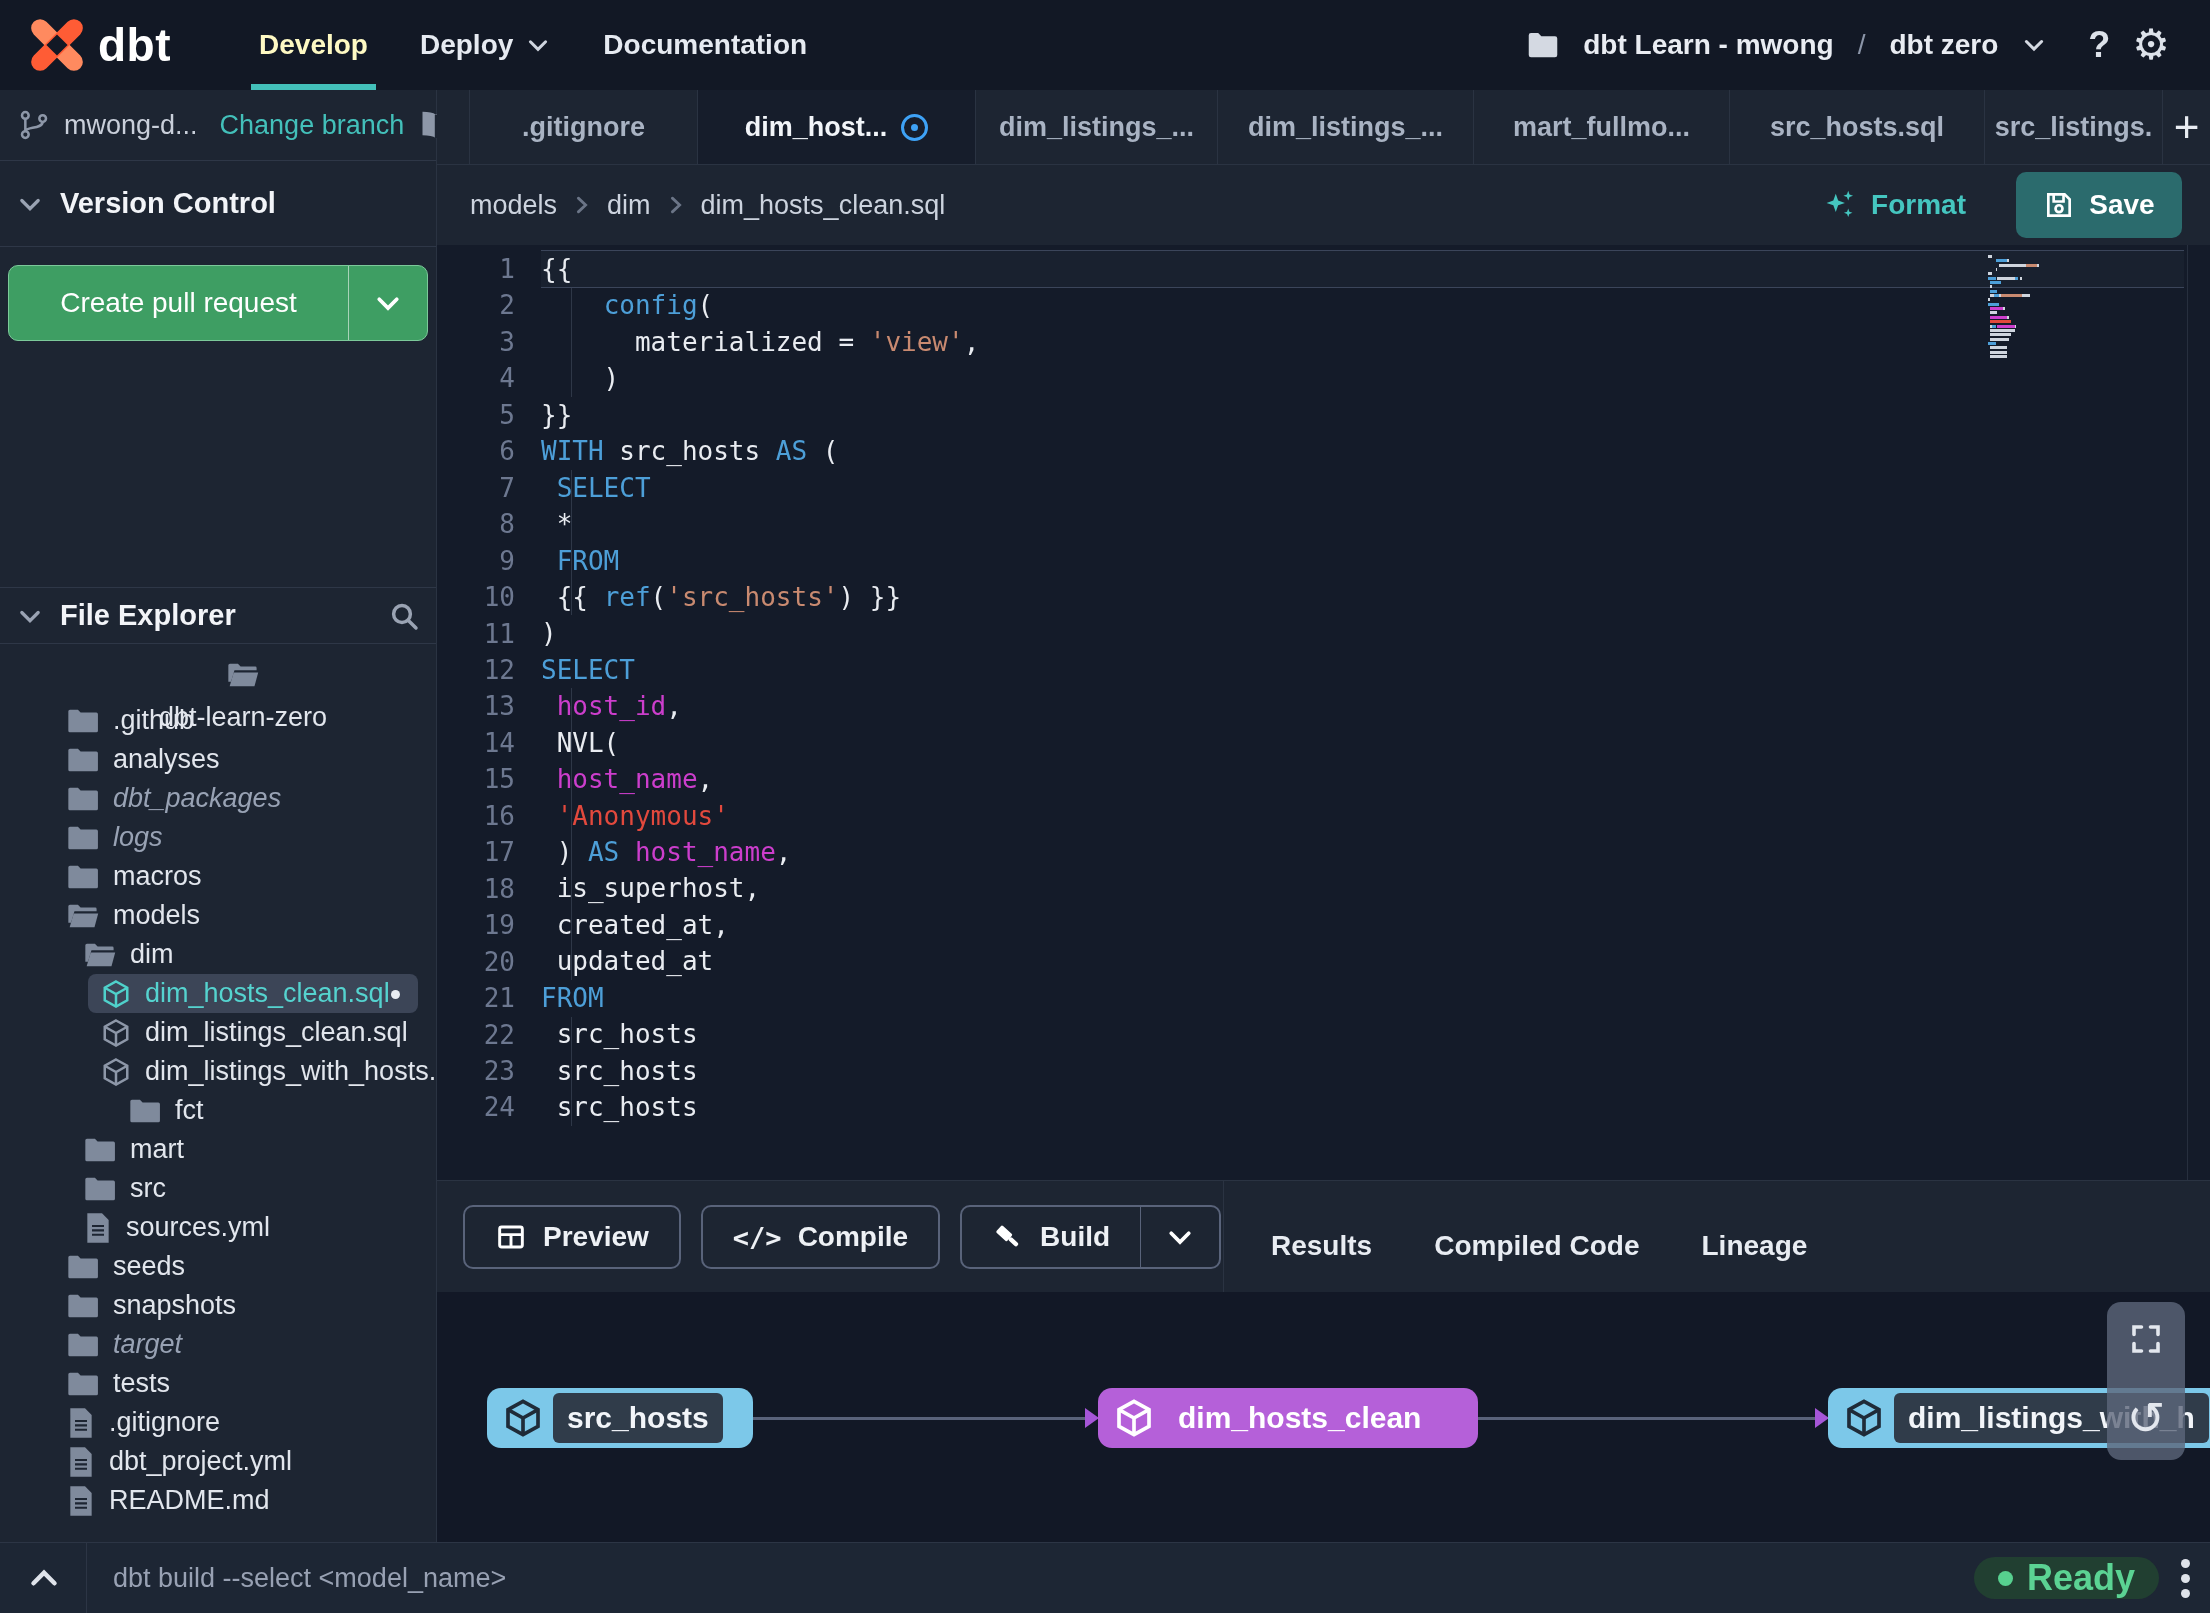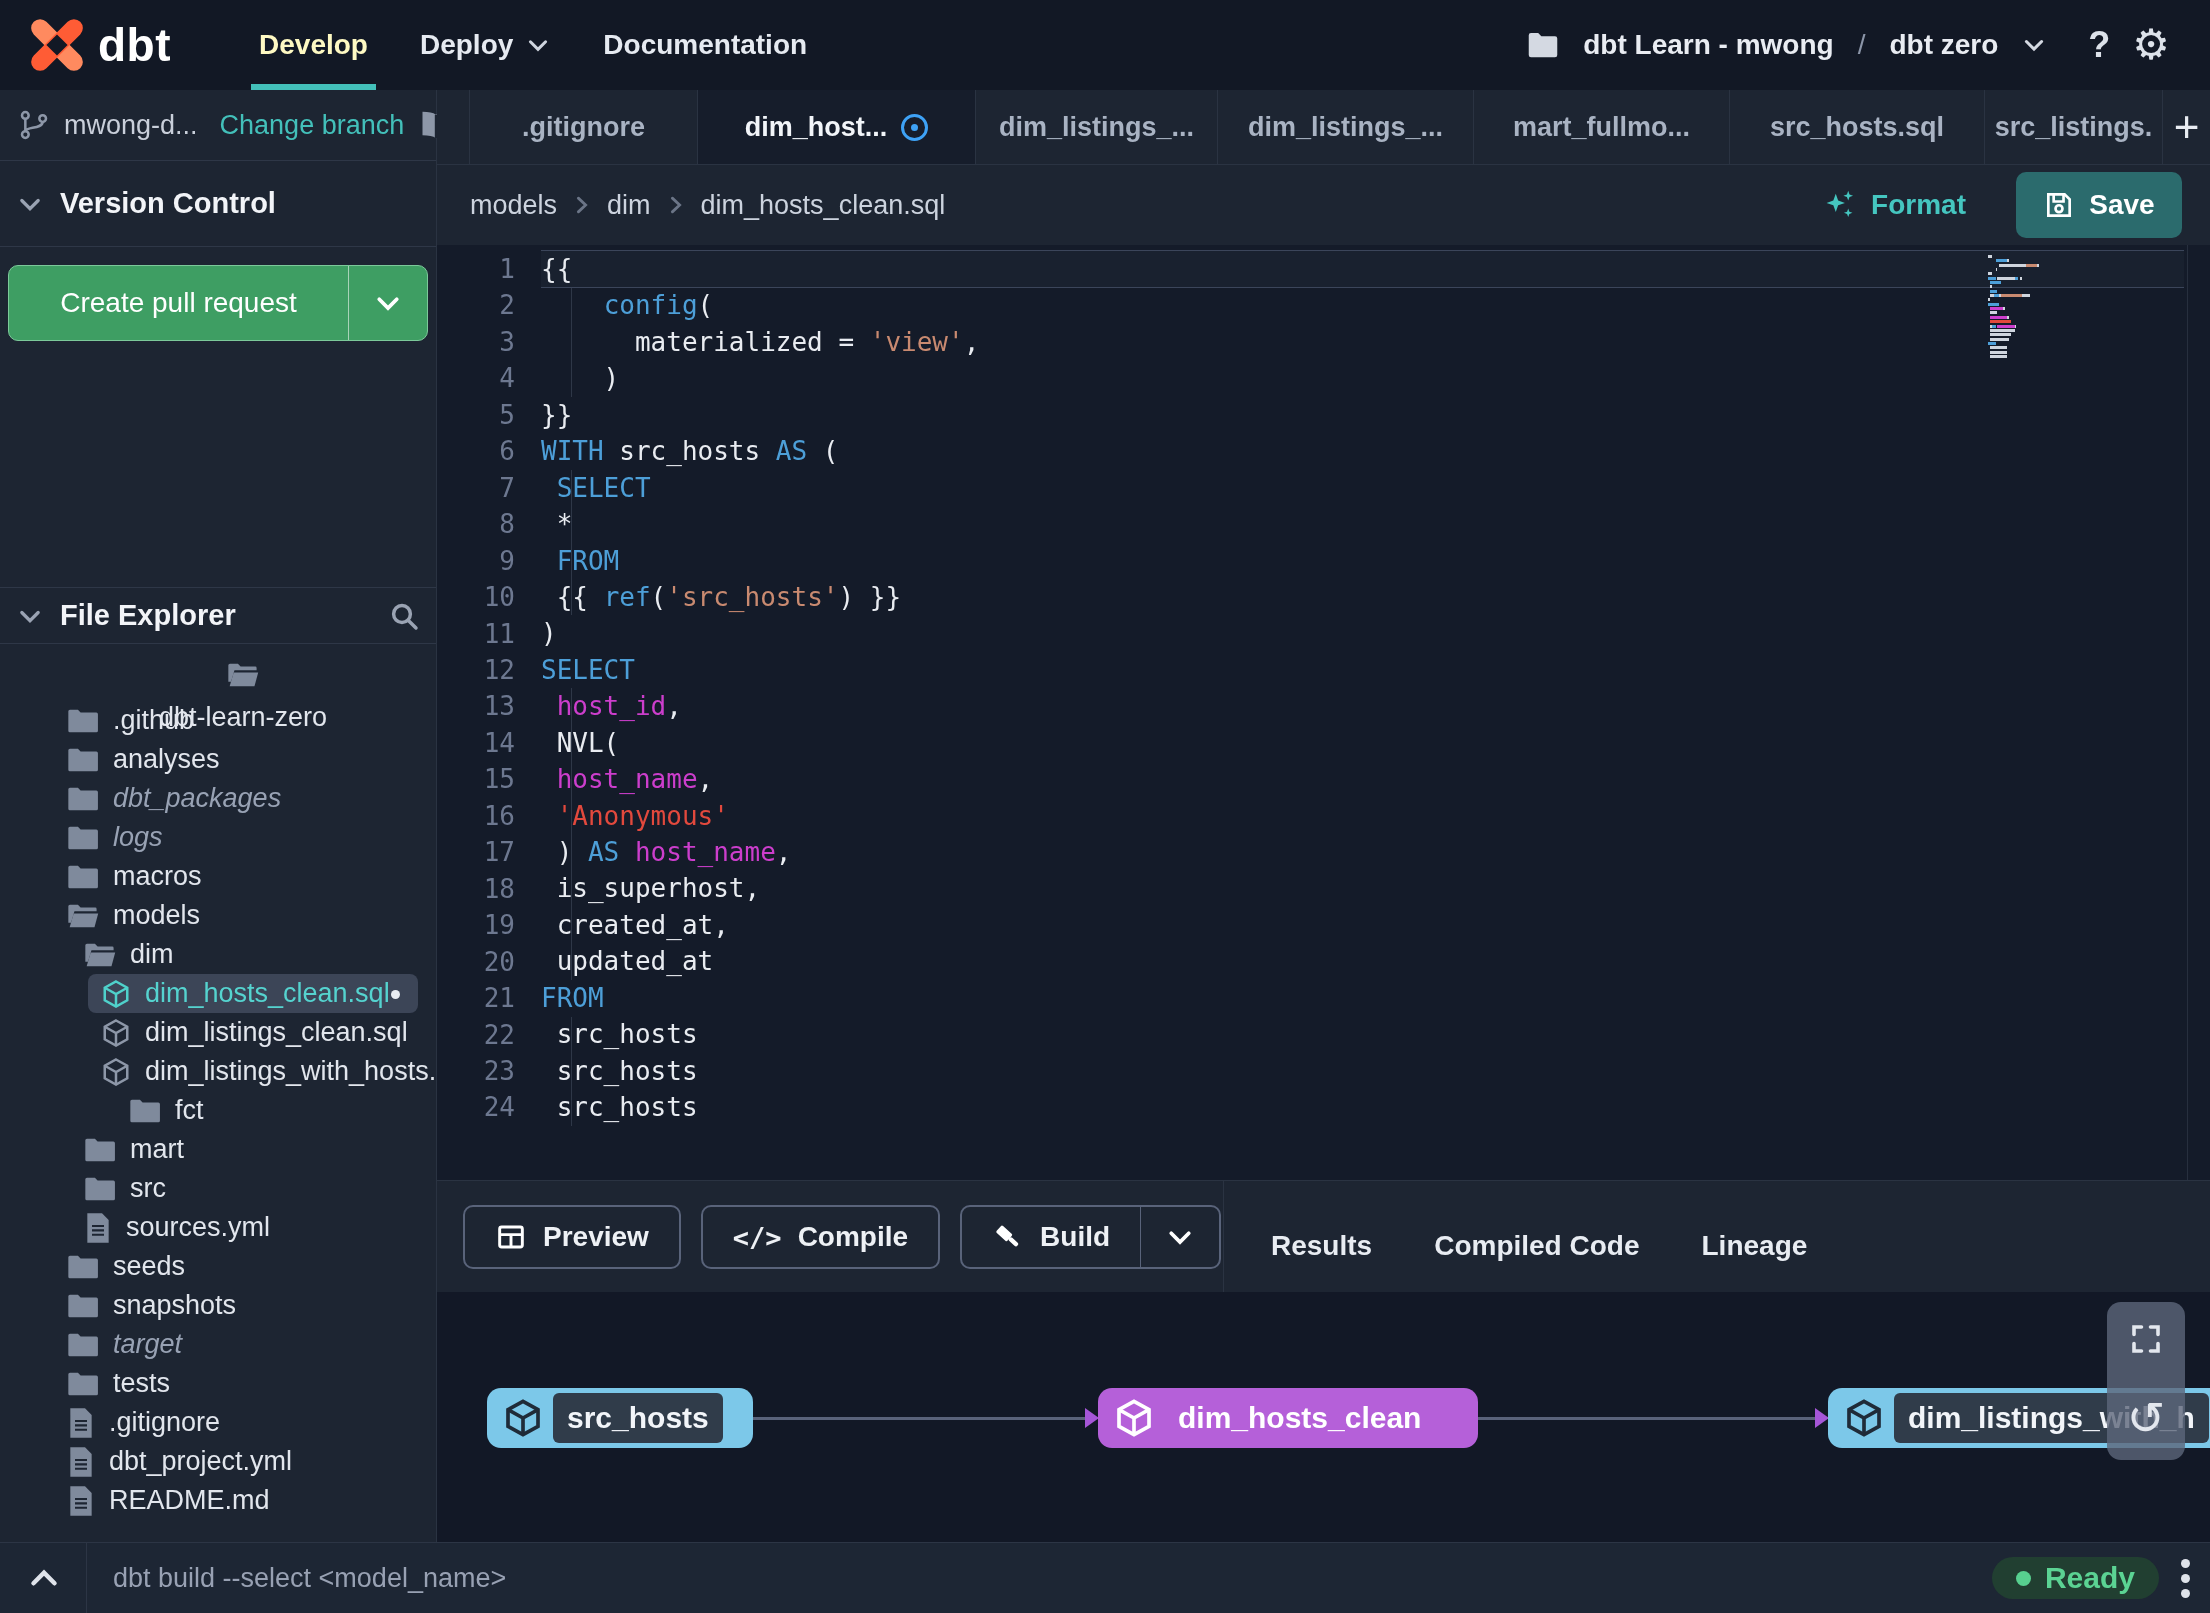--- a/index.html
+++ b/index.html
@@ -104,21 +104,21 @@
   #lineage-controls{position:absolute;left:1670px;top:10px;width:78px;height:158px;background:rgba(93,103,122,.8);border-radius:14px;display:flex;flex-direction:column;align-items:center;justify-content:space-around;z-index:5}
   .refresh-glyph{font-family:"DejaVu Sans",sans-serif;font-size:46px;color:#e3e7ee;line-height:1;cursor:pointer}
 
   
   #statusbar{position:absolute;left:0;bottom:0;width:2210px;height:71px;background:#1d2634;border-top:1px solid #2c3545;box-sizing:border-box;display:flex;align-items:center}
   #sb-collapse{margin-left:26px;cursor:pointer}
   #sb-divider{width:1px;height:71px;background:#2c3545;margin-left:24px}
   #sb-command{margin-left:26px;font-size:27px;color:#98a1b3}
   #ready-pill{margin-left:auto;display:flex;align-items:center;gap:14px;background:#213f31;border-radius:22px;height:42px;padding:0 24px}
   #ready-pill .dot{width:15px;height:15px;border-radius:50%;background:#57d08f}
-  #ready-pill .txt{color:#5bd393;font-size:30px;font-weight:600}
+  #ready-pill .txt{color:#5bd393;font-size:36px;font-weight:600}
   #kebab{display:flex;flex-direction:column;gap:6px;margin:0 20px 0 22px;cursor:pointer}
   #kebab i{width:9px;height:9px;border-radius:50%;background:#dfe3ea}
 </style>
 </head>
 <body>
 
 <div id="root">
 
   <header id="navbar">
     <div class="logo-wrap">

